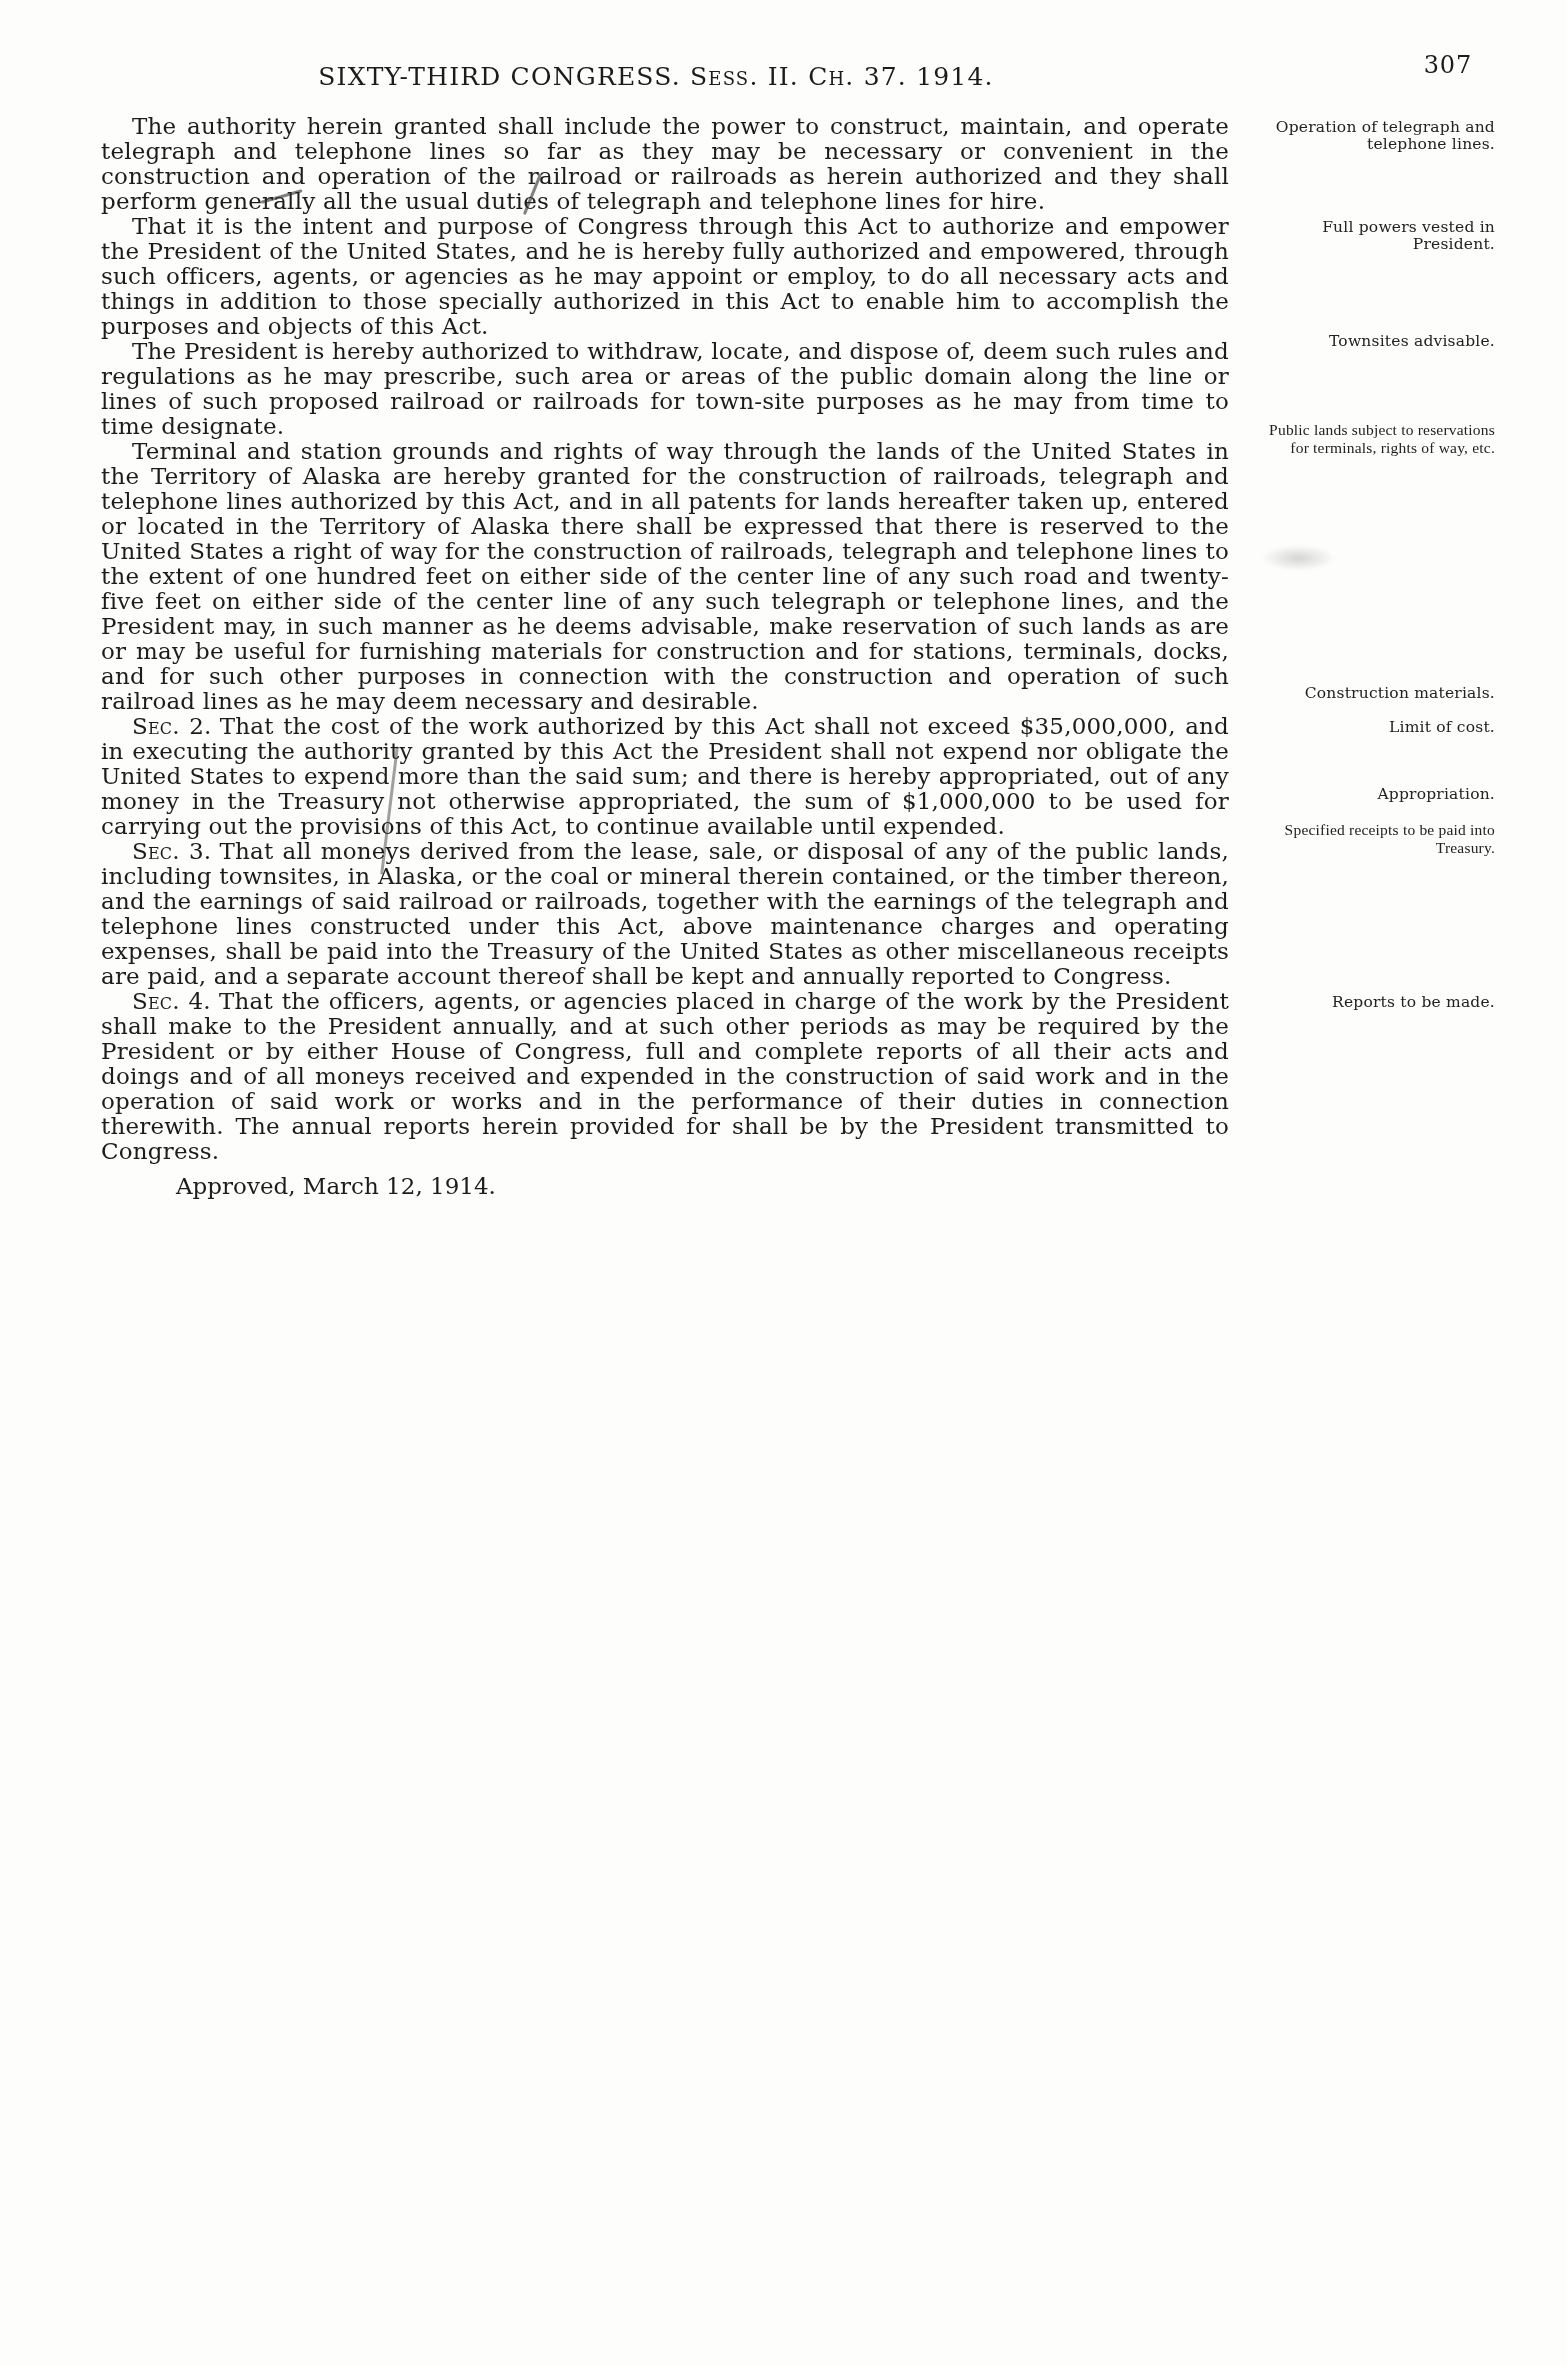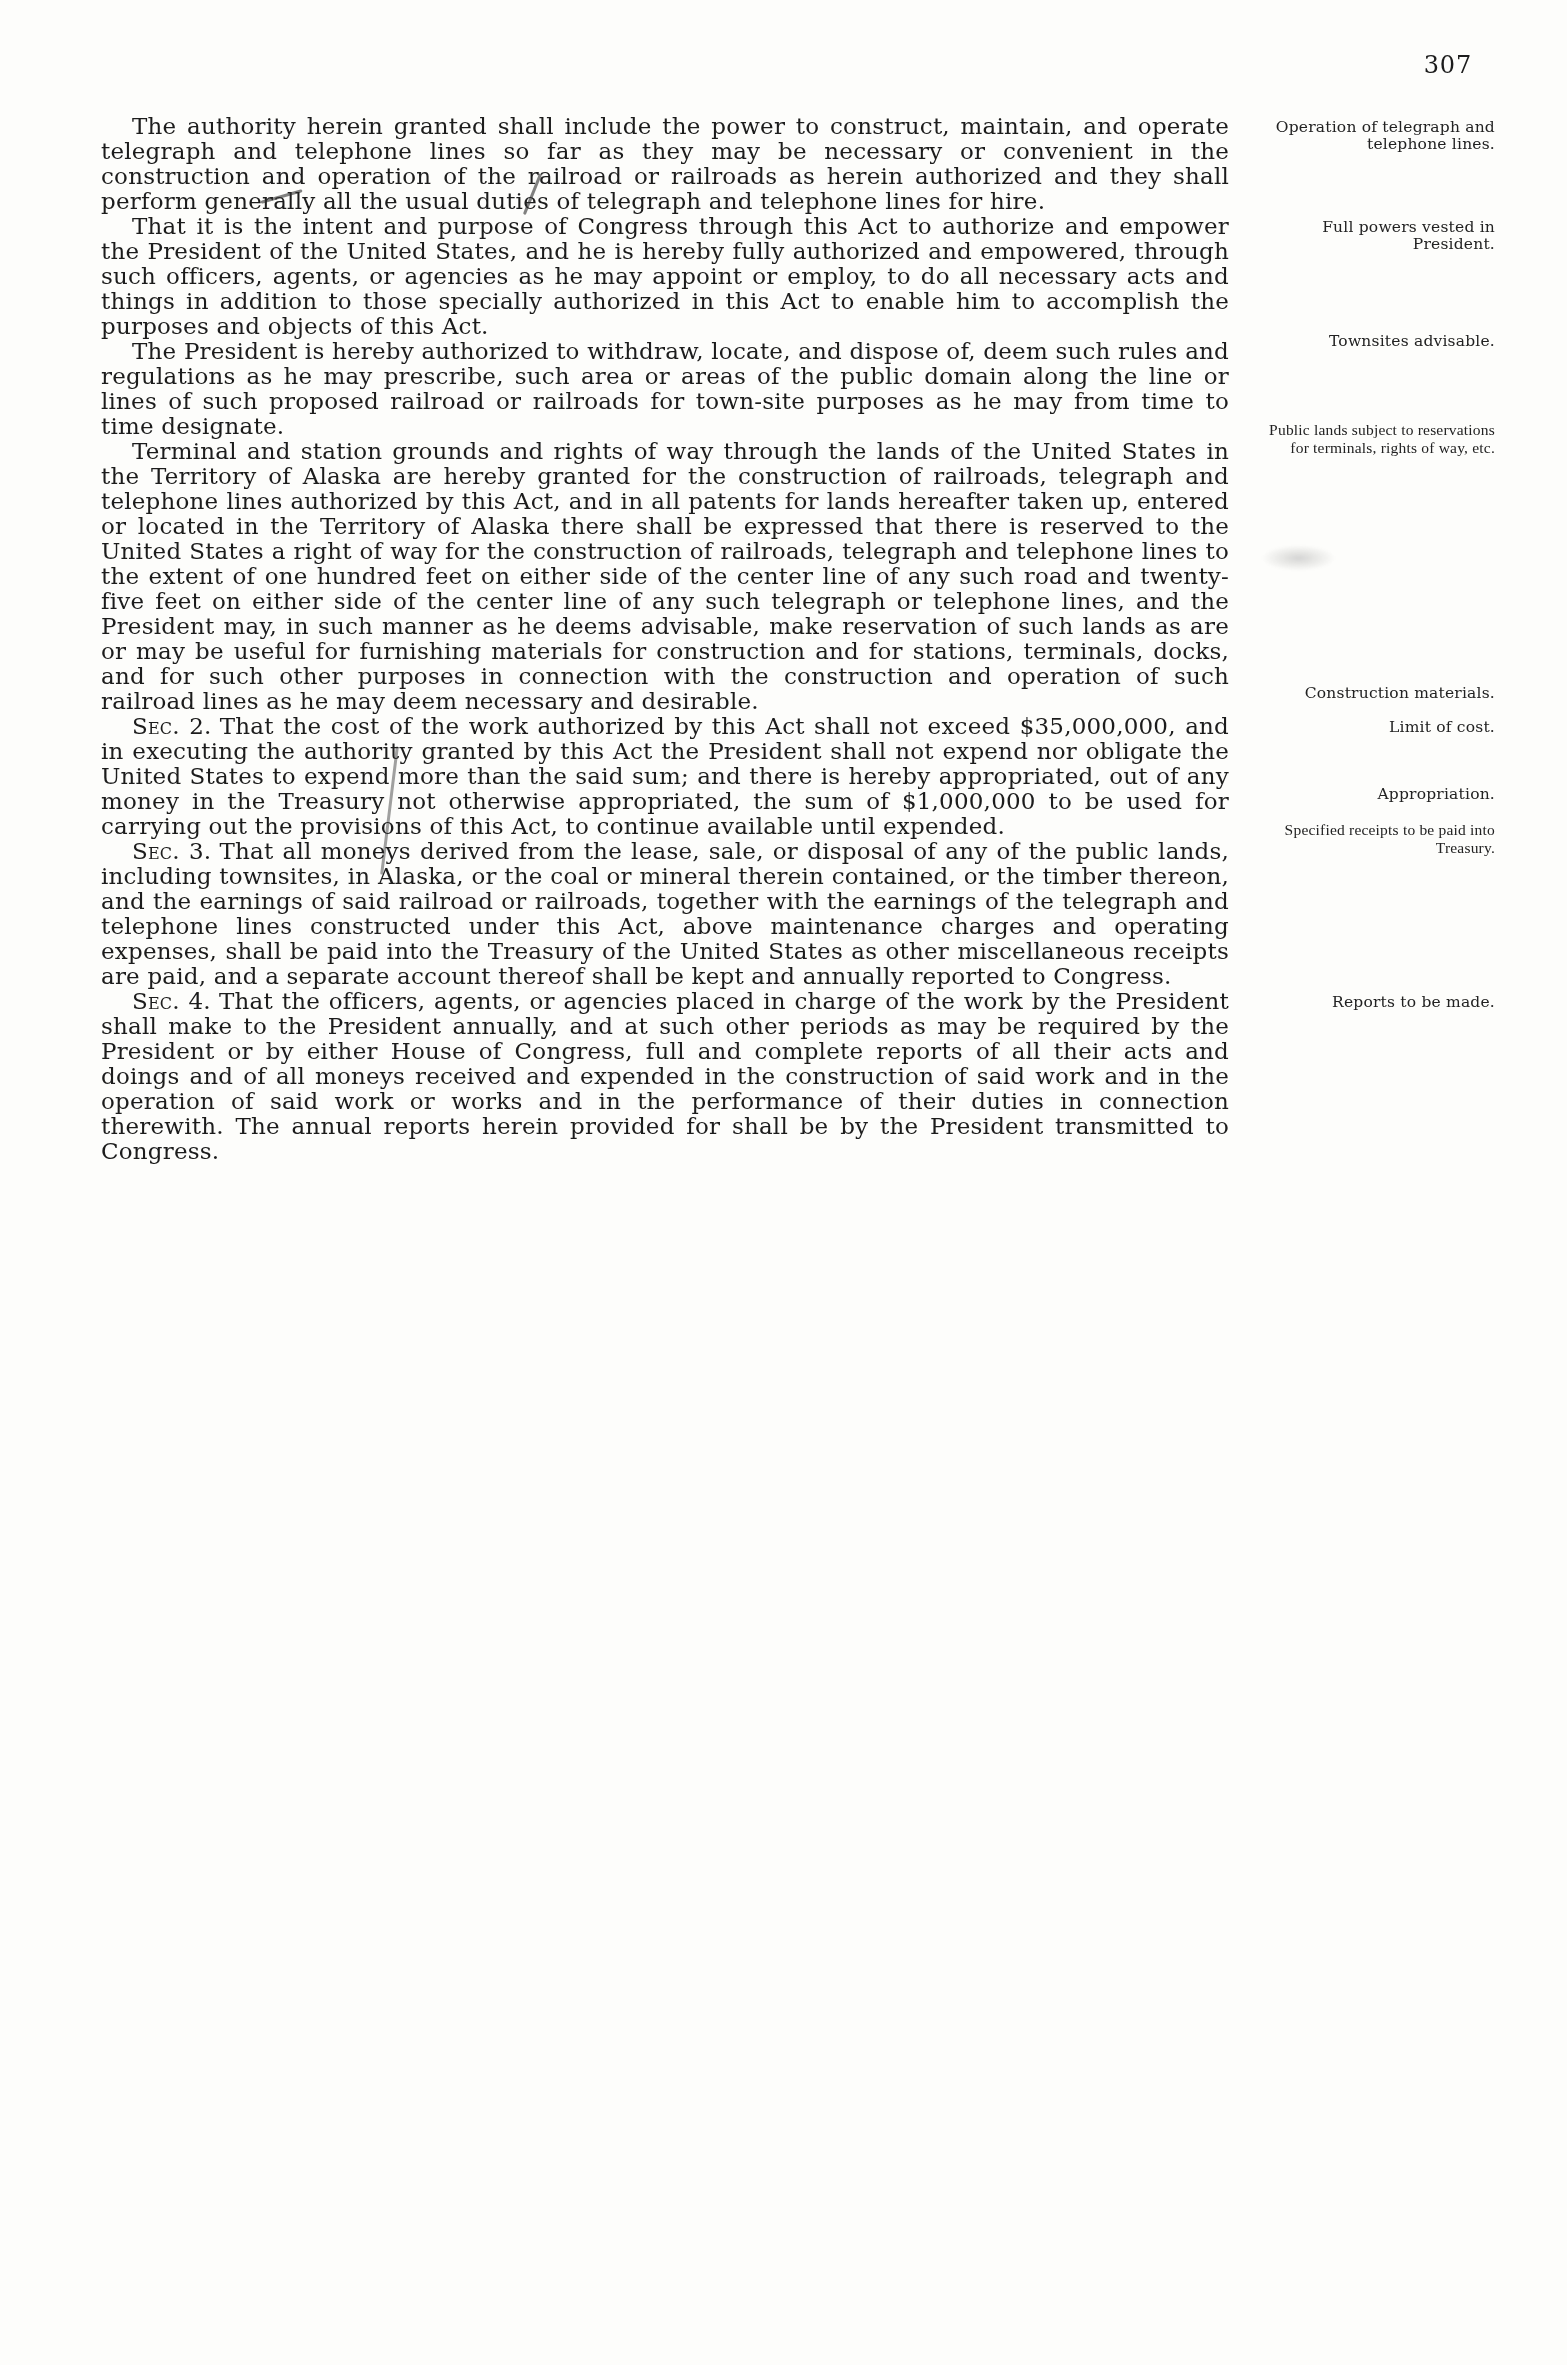--- a/index.html
+++ b/index.html
@@ -66,20 +66,21 @@
     background:radial-gradient(ellipse at center, rgba(110,110,110,0.28), rgba(110,110,110,0) 70%);
     filter:blur(0.8px);
   }
 </style>
 </head>
 <body>
 
 <div class="page">
 
   <div class="header">
+    <div class="header-title">SIXTY-THIRD CONGRESS. Sess. II. Ch. 37. 1914.</div>
     <div class="page-number">307</div>
   </div>
 
   <div class="content">
 
     <div class="para">
       <p class="body-text">The authority herein granted shall include the power to construct, maintain, and operate telegraph and telephone lines so far as they may be necessary or convenient in the construction and operation of the railroad or railroads as herein authorized and they shall perform generally all the usual duties of telegraph and telephone lines for hire.</p>
       <span class="margin-note">Operation of telegraph and telephone lines.</span>
     </div>
 
@@ -108,20 +109,21 @@
     <div class="para">
       <p class="body-text"><span class="sec">Sec. 3.</span><span>That all moneys derived from the lease, sale, or disposal of any of the public lands, including townsites, in Alaska, or the coal or mineral therein contained, or the timber thereon, and the earnings of said railroad or railroads, together with the earnings of the telegraph and telephone lines constructed under this Act, above maintenance charges and operating expenses, shall be paid into the Treasury of the United States as other miscellaneous receipts are paid, and a separate account thereof shall be kept and annually reported to Congress.</span></p>
       <span class="margin-note note-above">Specified receipts to be paid into Treasury.</span>
     </div>
 
     <div class="para">
       <p class="body-text"><span class="sec">Sec. 4.</span><span>That the officers, agents, or agencies placed in charge of the work by the President shall make to the President annually, and at such other periods as may be required by the President or by either House of Congress, full and complete reports of all their acts and doings and of all moneys received and expended in the construction of said work and in the operation of said work or works and in the performance of their duties in connection therewith. The annual reports herein provided for shall be by the President transmitted to Congress.</span></p>
       <span class="margin-note">Reports to be made.</span>
     </div>
 
+    <p class="approval">Approved, March 12, 1914.</p>
 
   </div>
 
   <div class="pen-mark pen-1"></div>
   <div class="pen-mark pen-2"></div>
   <div class="pen-mark pen-3"></div>
   <div class="scan-smudge"></div>
 
 </div>
 

